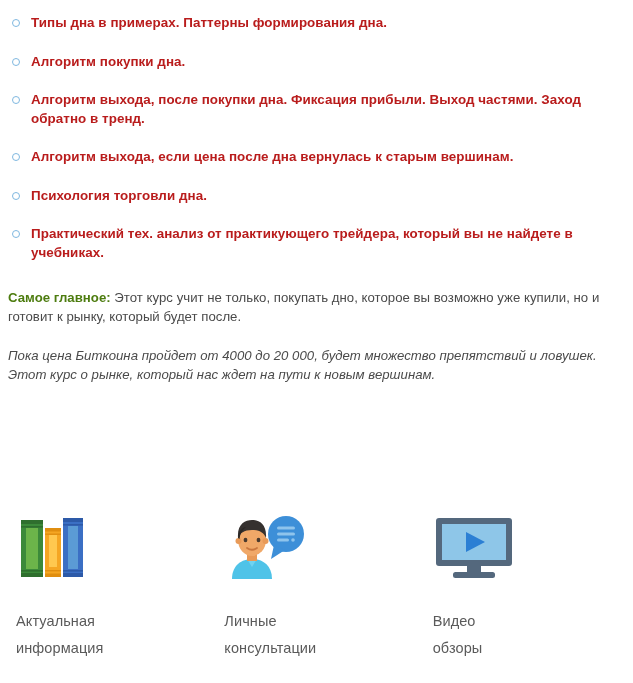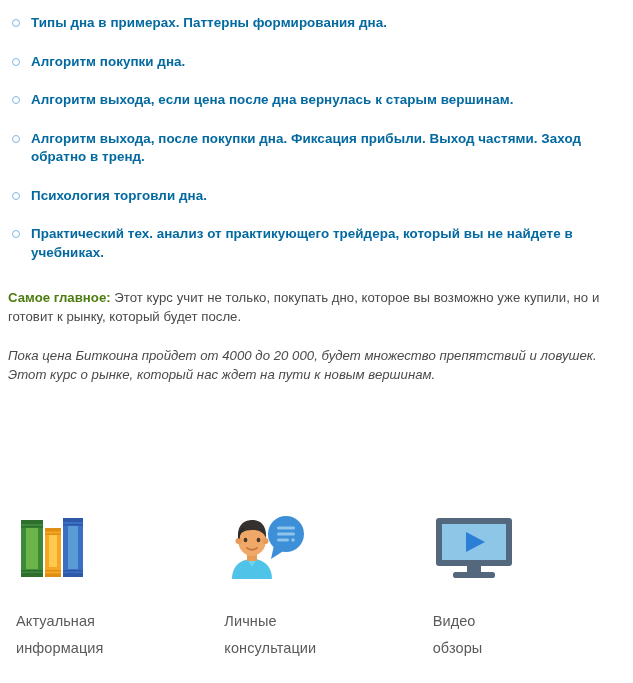--- a/index.html
+++ b/index.html
@@ -31,21 +31,21 @@
     margin: 0;
     padding: 14px 8px 0 8px;
   }
   .feature-item {
     position: relative;
     padding-left: 23px;
     margin-bottom: 20px;
     font-size: 13.4px;
     line-height: 18.5px;
     font-weight: bold;
-    color: #0369a1;
+    color: #b91c1c;
     letter-spacing: 0.05px;
   }
   .feature-item:last-child {
     margin-bottom: 0;
   }
   .bullet-ring {
     position: absolute;
     left: 4px;
     top: 5px;
     width: 8px;
@@ -123,25 +123,25 @@
     <li class="feature-item">
       <span class="bullet-ring"></span>
       <span class="feature-text">Типы дна в примерах. Паттерны формирования дна.</span>
     </li>
     <li class="feature-item">
       <span class="bullet-ring"></span>
       <span class="feature-text">Алгоритм покупки дна.</span>
     </li>
     <li class="feature-item">
       <span class="bullet-ring"></span>
+      <span class="feature-text">Алгоритм выхода, после покупки дна. Фиксация прибыли. Выход частями. Заход обратно в тренд.</span>
+    </li>
+    <li class="feature-item">
+      <span class="bullet-ring"></span>
       <span class="feature-text">Алгоритм выхода, если цена после дна вернулась к старым вершинам.</span>
-    </li>
-    <li class="feature-item">
-      <span class="bullet-ring"></span>
-      <span class="feature-text">Алгоритм выхода, после покупки дна. Фиксация прибыли. Выход частями. Заход обратно в тренд.</span>
     </li>
     <li class="feature-item">
       <span class="bullet-ring"></span>
       <span class="feature-text">Психология торговли дна.</span>
     </li>
     <li class="feature-item">
       <span class="bullet-ring"></span>
       <span class="feature-text">Практический тех. анализ от практикующего трейдера, который вы не найдете в учебниках.</span>
     </li>
   </ul>

